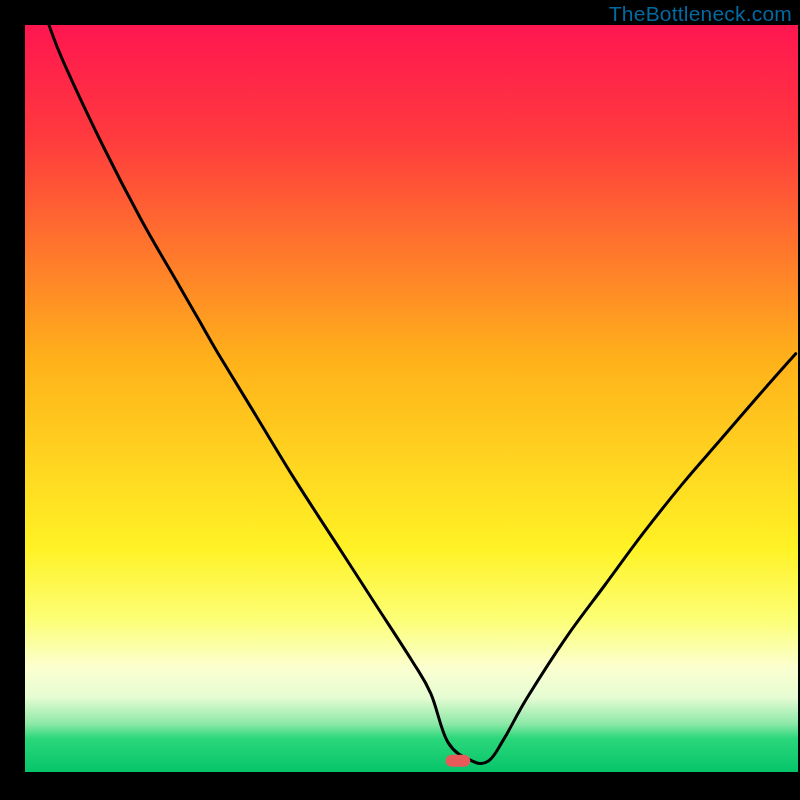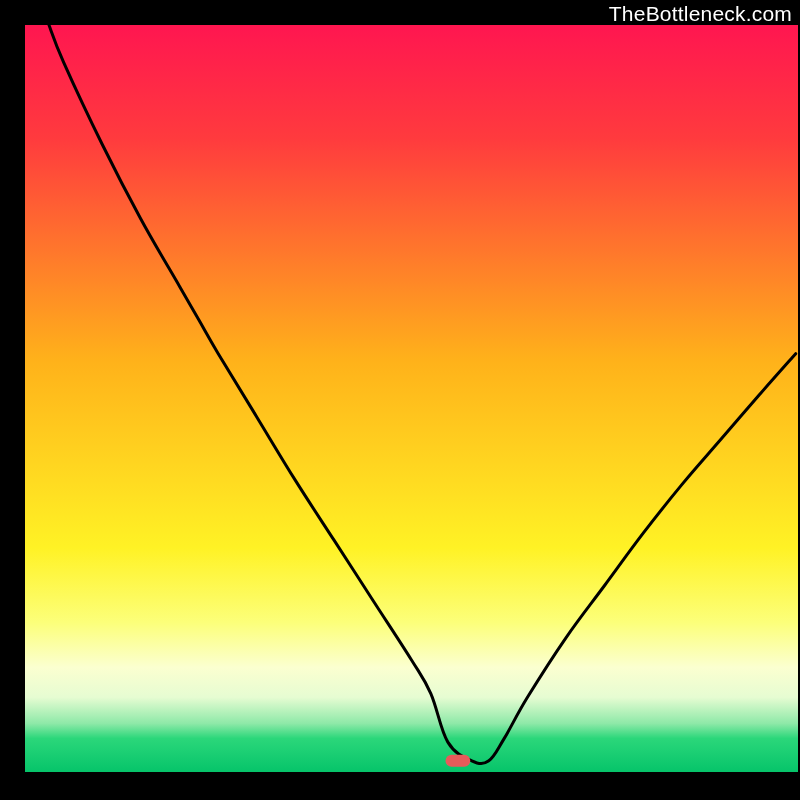--- a/index.html
+++ b/index.html
@@ -13,21 +13,21 @@
   }
   .chart-container {
     position: relative;
     width: 800px;
     height: 800px;
   }
   .watermark {
     position: absolute;
     top: 2px;
     right: 8px;
-    color: #ffffff;
+    color: #0369a1;
     font-size: 21px;
     font-weight: 500;
     letter-spacing: 0.2px;
     z-index: 10;
   }
   svg {
     position: absolute;
     top: 0;
     left: 0;
   }

